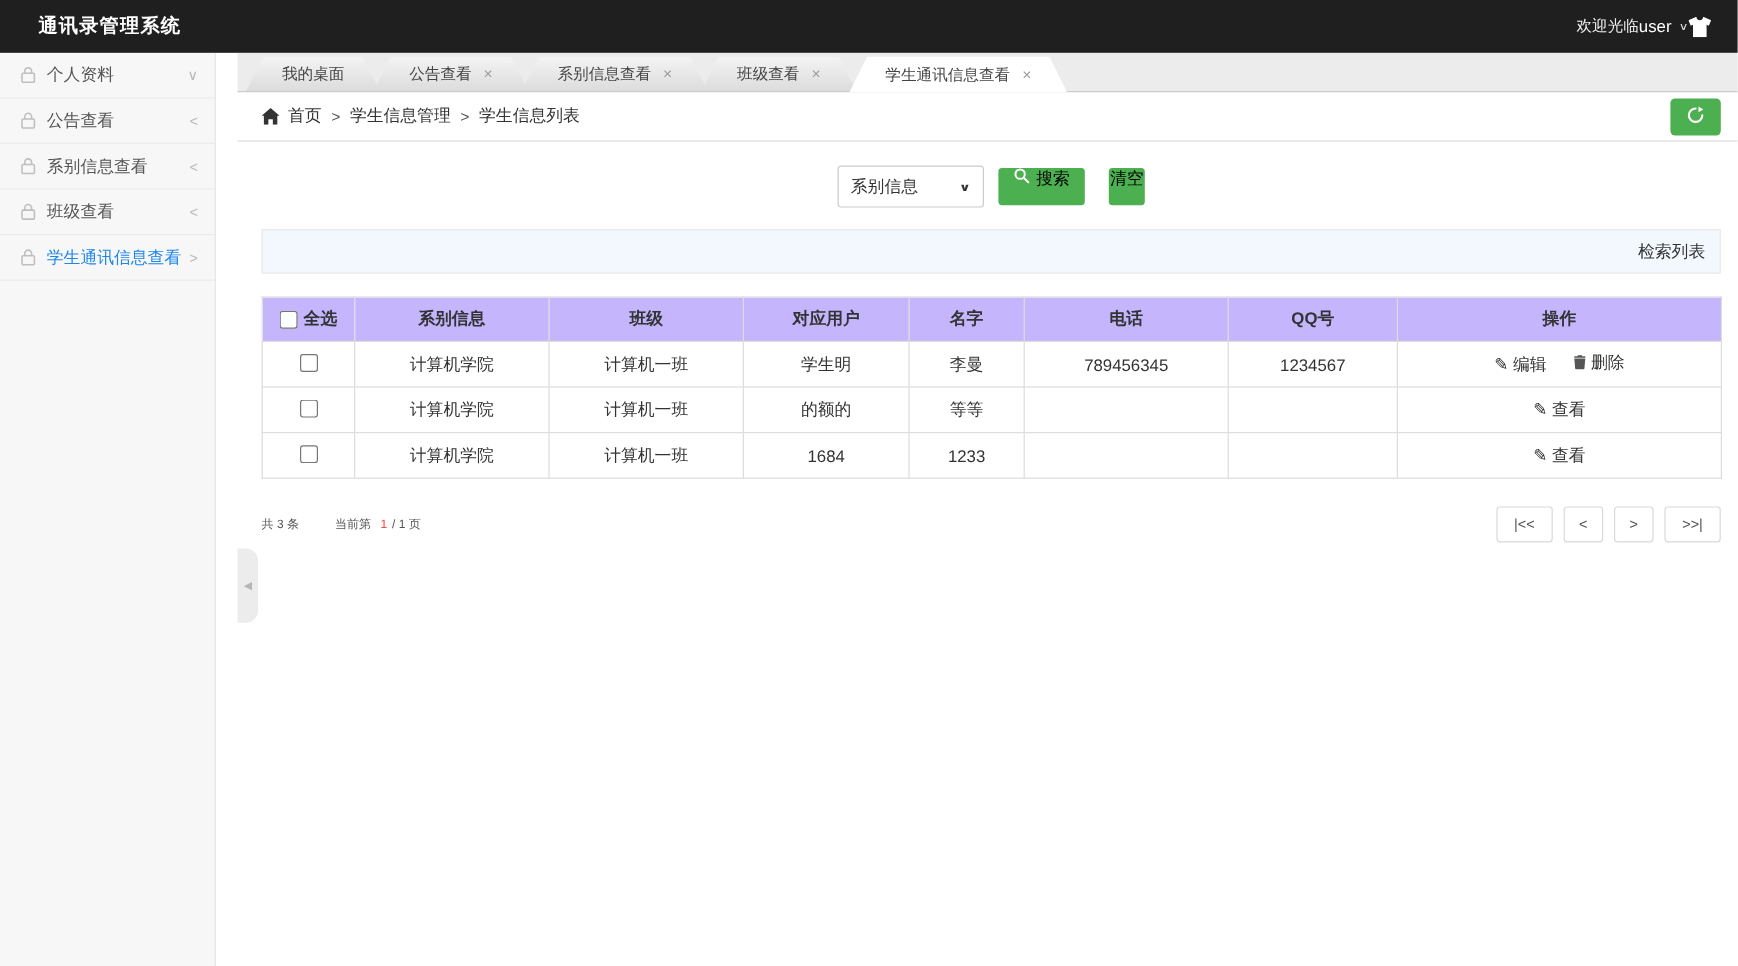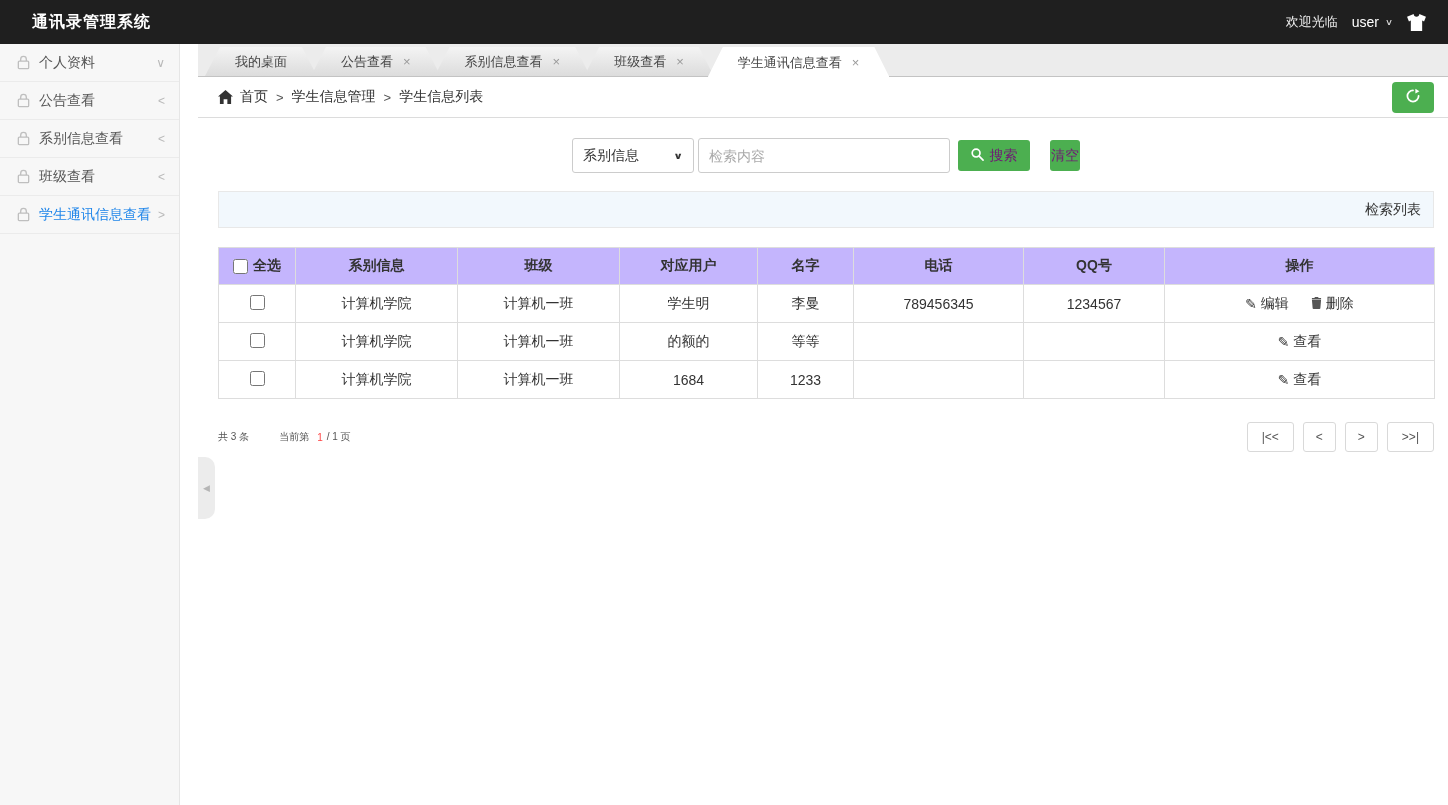--- a/index.html
+++ b/index.html
@@ -2,21 +2,21 @@
 <html><head>
 <meta charset="utf-8">
 <style>
   * { box-sizing: border-box; margin: 0; padding: 0; }
   html,body { width:1448px; height:805px; overflow:hidden; }
   body { font-family:"Liberation Sans","DejaVu Sans",sans-serif; font-size:14px; color:#333; background:#fff; }
 
   
   .topbar { position:absolute; left:0; top:0; width:1448px; height:44px; background:#1f1f1f; display:flex; align-items:center; justify-content:space-between; padding:0 22px 0 32px; z-index:30; }
   .topbar .title { color:#fff; font-size:16px; font-weight:bold; letter-spacing:1px; }
-  .topbar .right { display:flex; align-items:center; gap:14px; color:#eee; font-size:13px; }
+  .topbar .right { display:flex; align-items:center; gap:0; color:#eee; font-size:13px; }
   .user-menu { display:flex; align-items:center; gap:6px; color:#fff; font-size:14px; cursor:pointer; }
   .user-caret { font-size:11px; color:#ddd; transform:scaleY(.8); }
   .tshirt { display:flex; align-items:center; }
 
   
   .sidebar { position:absolute; left:0; top:44px; width:180px; height:761px; background:#f7f7f7; border-right:1px solid #e6e6e6; }
   .side-item { height:38px; display:flex; align-items:center; padding:0 14px 0 16px; border-bottom:1px solid #ebebeb; color:#555; cursor:pointer; }
   .side-item .lock { margin-right:8px; display:flex; }
   .side-item .lbl { flex:1; font-size:14px; }
   .side-item .chev { color:#b9b9b9; font-size:12px; }
@@ -44,21 +44,21 @@
 
   
   .content { padding:0 14px 0 20px; }
 
   
   .search-row { margin-top:20px; display:flex; justify-content:center; align-items:center; gap:0; }
   .sel { width:122px; height:35px; border:1px solid #ccc; border-radius:3px; background:#fff; display:flex; align-items:center; justify-content:space-between; padding:0 10px; cursor:pointer; margin-right:4px; }
   .sel .caret { font-size:12px; font-weight:bold; color:#333; transform:scaleY(.75); }
   .search-input { width:252px; height:35px; border:1px solid #ccc; border-radius:3px; padding:0 10px; font-size:14px; color:#333; outline:none; }
   .search-input::placeholder { color:#aaa; }
-  .btn-green { height:31px; background:#4caf50; color:#701a75; border:none; border-radius:3px; font-size:14px; display:flex; align-items:center; justify-content:center; gap:6px; cursor:pointer; }
+  .btn-green { height:31px; background:#4caf50; color:#000000; border:none; border-radius:3px; font-size:14px; display:flex; align-items:flex-start; justify-content:center; gap:6px; cursor:pointer; }
   .btn-search { width:72px; margin-left:8px; }
   .btn-clear { width:30px; margin-left:20px; }
 
   
   .list-bar { margin-top:18px; height:37px; background:#f2f8fd; border:1px solid #e8e8e8; display:flex; align-items:center; justify-content:flex-end; padding:0 12px; font-size:14px; color:#333; }
 
   
   table.grid { margin-top:19px; width:1216px; border-collapse:collapse; table-layout:fixed; }
   table.grid th, table.grid td { border:1px solid #ddd; text-align:center; font-size:14px; color:#333; }
   table.grid th { height:37px; background:#c4b5fd; font-weight:bold; }
@@ -200,21 +200,20 @@
     </button>
   </div>
 
   <div class="content">
 
     <div class="search-row">
       <div class="sel">
         <span>系别信息</span>
         <span class="caret">∨</span>
       </div>
-      <input class="search-input" type="text" placeholder="检索内容" style="">
       <button class="btn-green btn-search">
         <span>
           <svg width="13" height="13" viewBox="0 0 14 14">
               <circle cx="5.5" cy="5.5" r="4.2" fill="none" stroke="#fff" stroke-width="1.8"></circle>
               <line x1="9" y1="9" x2="13" y2="13" stroke="#fff" stroke-width="1.8" stroke-linecap="round"></line>
             </svg>
         </span>
         <span>搜索</span>
       </button>
       <button class="btn-green btn-clear">

